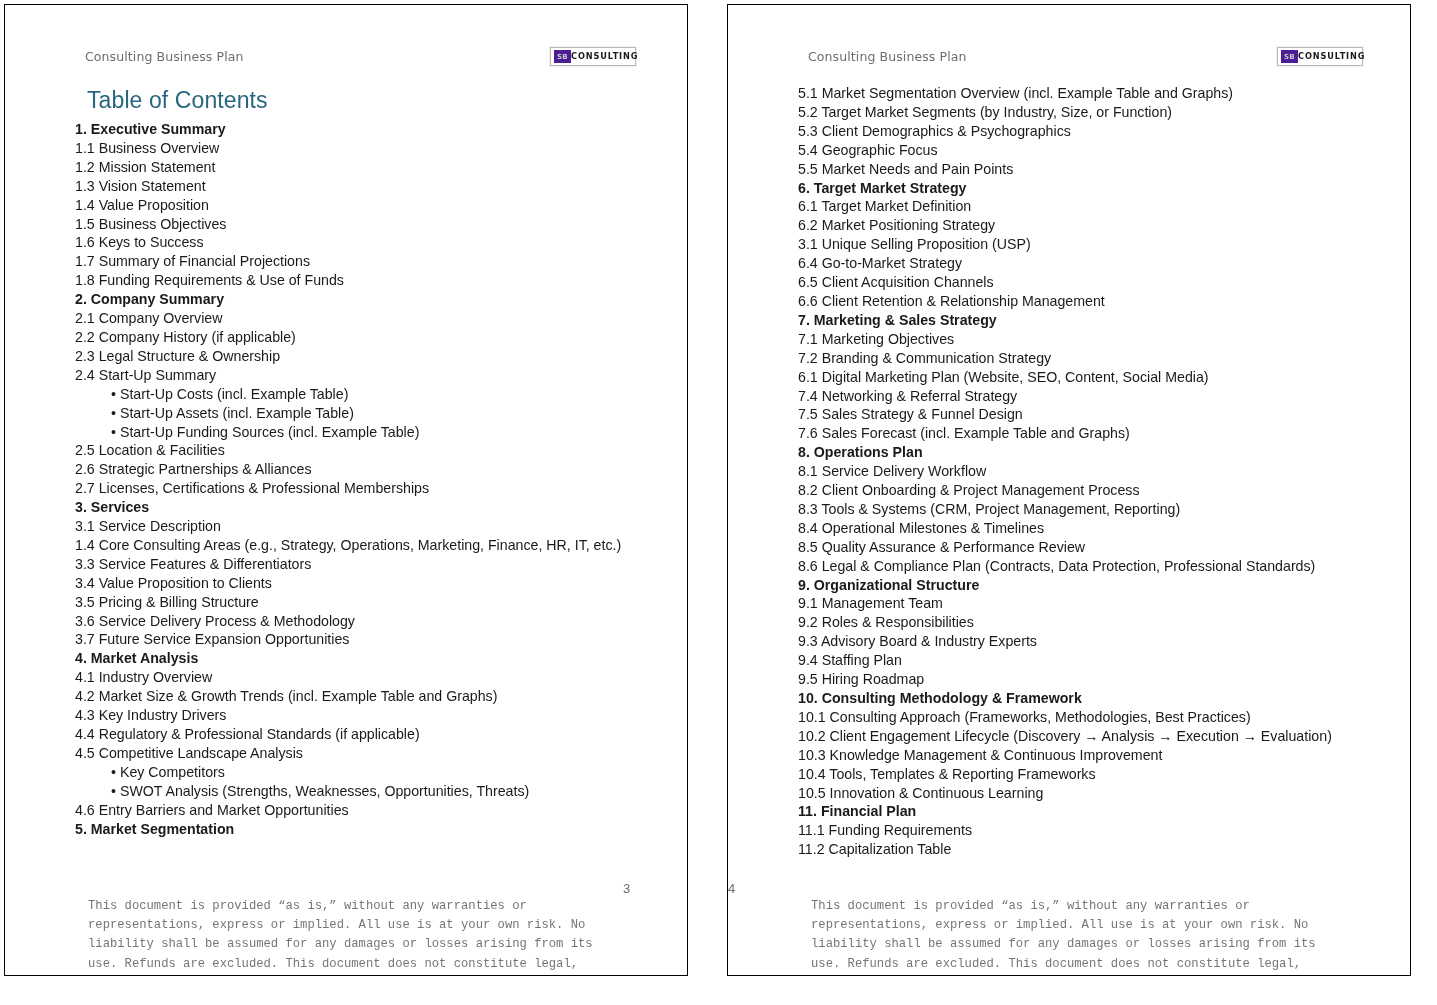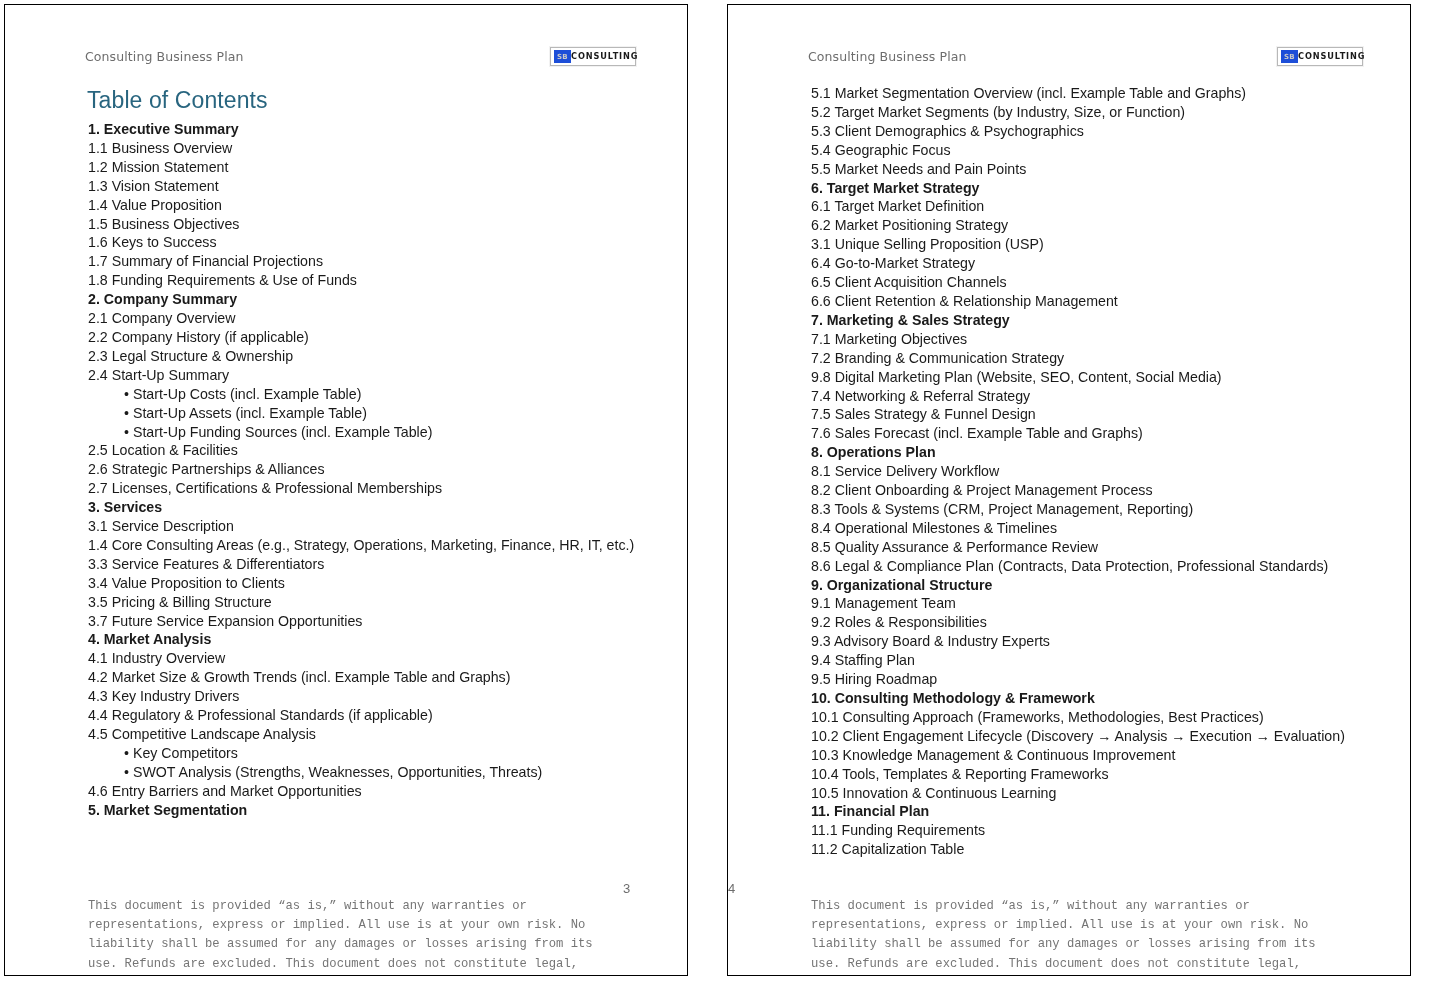--- a/index.html
+++ b/index.html
@@ -63,21 +63,21 @@
     display: flex;
     align-items: center;
     padding: 0 3px;
     box-shadow: 0 0 0 1px #f2f2f2;
   }
   .page-left .logo  { left: 545px; }
   .page-right .logo { left: 549px; }
   .logo-mark {
     width: 17px;
     height: 13px;
-    background: #1d4ed8;
+    background: #4c1d95;
     color: #c9c9c9;
     font-family: "DejaVu Sans", sans-serif;
     font-size: 7px;
     font-weight: bold;
     letter-spacing: 0.3px;
     display: flex;
     align-items: center;
     justify-content: center;
     flex: 0 0 auto;
   }
@@ -98,21 +98,21 @@
     font-family: "Liberation Sans", sans-serif;
     font-size: 23px;
     color: #28657f;
     letter-spacing: 0.1px;
     white-space: nowrap;
   }
 
   
   .toc {
     position: absolute;
-    left: 83px;
+    left: 70px;
     width: 550px;
   }
   .page-left  .toc { top: 115px; }
   .page-right .toc { top: 79px; }
 
   .toc-line {
     font-family: "Liberation Sans", sans-serif;
     font-size: 14.2px;
     line-height: 18.9px;
     color: #1a1a1a;
@@ -189,20 +189,21 @@
           <div class="toc-line level-b"><span class="bullet">•</span><span>Start-Up Funding Sources (incl. Example Table)</span></div>
           <div class="toc-line level-s">2.5 Location &amp; Facilities</div>
           <div class="toc-line level-s">2.6 Strategic Partnerships &amp; Alliances</div>
           <div class="toc-line level-s">2.7 Licenses, Certifications &amp; Professional Memberships</div>
           <div class="toc-line level-h">3. Services</div>
           <div class="toc-line level-s">3.1 Service Description</div>
           <div class="toc-line level-s">1.4 Core Consulting Areas (e.g., Strategy, Operations, Marketing, Finance, HR, IT, etc.)</div>
           <div class="toc-line level-s">3.3 Service Features &amp; Differentiators</div>
           <div class="toc-line level-s">3.4 Value Proposition to Clients</div>
           <div class="toc-line level-s">3.5 Pricing &amp; Billing Structure</div>
+          <div class="toc-line level-s">3.6 Service Delivery Process &amp; Methodology</div>
           <div class="toc-line level-s">3.7 Future Service Expansion Opportunities</div>
           <div class="toc-line level-h">4. Market Analysis</div>
           <div class="toc-line level-s">4.1 Industry Overview</div>
           <div class="toc-line level-s">4.2 Market Size &amp; Growth Trends (incl. Example Table and Graphs)</div>
           <div class="toc-line level-s">4.3 Key Industry Drivers</div>
           <div class="toc-line level-s">4.4 Regulatory &amp; Professional Standards (if applicable)</div>
           <div class="toc-line level-s">4.5 Competitive Landscape Analysis</div>
           <div class="toc-line level-b"><span class="bullet">•</span><span>Key Competitors</span></div>
           <div class="toc-line level-b"><span class="bullet">•</span><span>SWOT Analysis (Strengths, Weaknesses, Opportunities, Threats)</span></div>
           <div class="toc-line level-s">4.6 Entry Barriers and Market Opportunities</div>
@@ -235,21 +236,21 @@
           <div class="toc-line level-h">6. Target Market Strategy</div>
           <div class="toc-line level-s">6.1 Target Market Definition</div>
           <div class="toc-line level-s">6.2 Market Positioning Strategy</div>
           <div class="toc-line level-s">3.1 Unique Selling Proposition (USP)</div>
           <div class="toc-line level-s">6.4 Go-to-Market Strategy</div>
           <div class="toc-line level-s">6.5 Client Acquisition Channels</div>
           <div class="toc-line level-s">6.6 Client Retention &amp; Relationship Management</div>
           <div class="toc-line level-h">7. Marketing &amp; Sales Strategy</div>
           <div class="toc-line level-s">7.1 Marketing Objectives</div>
           <div class="toc-line level-s">7.2 Branding &amp; Communication Strategy</div>
-          <div class="toc-line level-s">9.8 Digital Marketing Plan (Website, SEO, Content, Social Media)</div>
+          <div class="toc-line level-s">6.1 Digital Marketing Plan (Website, SEO, Content, Social Media)</div>
           <div class="toc-line level-s">7.4 Networking &amp; Referral Strategy</div>
           <div class="toc-line level-s">7.5 Sales Strategy &amp; Funnel Design</div>
           <div class="toc-line level-s">7.6 Sales Forecast (incl. Example Table and Graphs)</div>
           <div class="toc-line level-h">8. Operations Plan</div>
           <div class="toc-line level-s">8.1 Service Delivery Workflow</div>
           <div class="toc-line level-s">8.2 Client Onboarding &amp; Project Management Process</div>
           <div class="toc-line level-s">8.3 Tools &amp; Systems (CRM, Project Management, Reporting)</div>
           <div class="toc-line level-s">8.4 Operational Milestones &amp; Timelines</div>
           <div class="toc-line level-s">8.5 Quality Assurance &amp; Performance Review</div>
           <div class="toc-line level-s">8.6 Legal &amp; Compliance Plan (Contracts, Data Protection, Professional Standards)</div>

